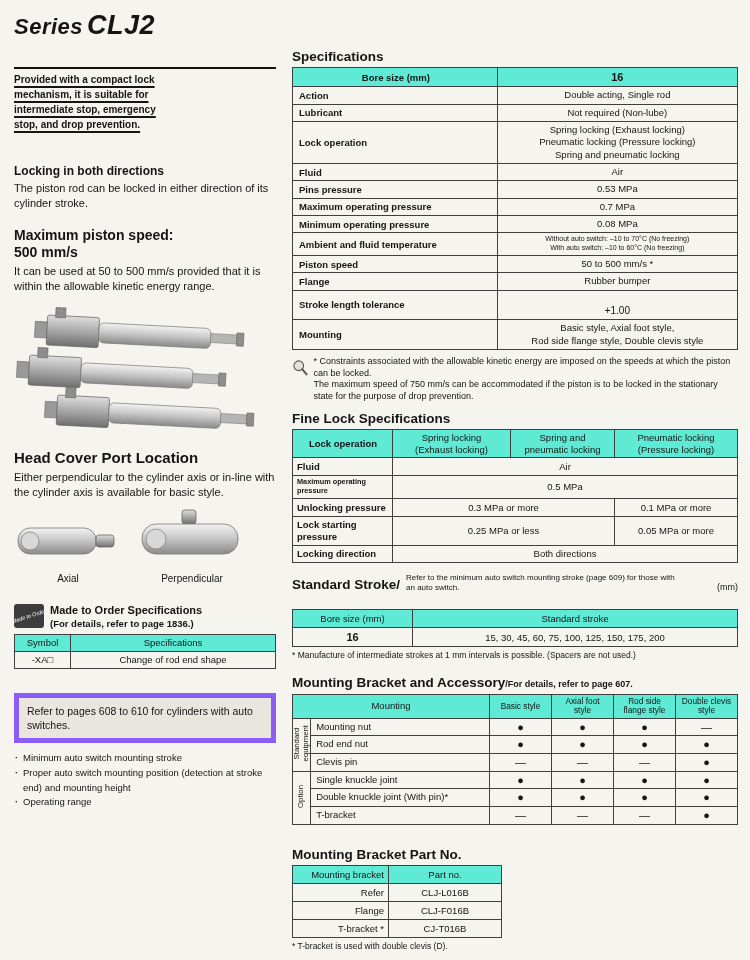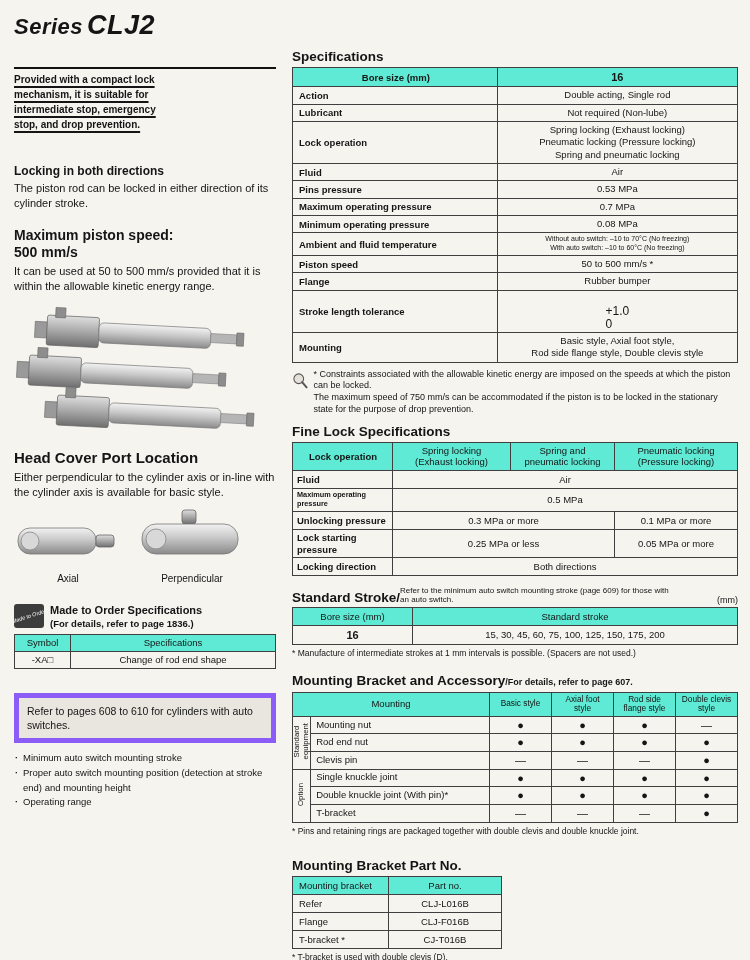--- a/index.html
+++ b/index.html
@@ -63,32 +63,32 @@
 
   
   h2.sec { font-size:13.5px; font-weight:bold; margin-bottom:3px; }
   .spec-table { font-size:9.5px; }
   .spec-table td { padding:2px 4px; }
   .spec-table .lbl { font-weight:bold; text-align:left; width:46%; padding-left:6px; }
   .spec-table .val { text-align:center; white-space:pre-line; line-height:1.3; }
   .spec-table .c { text-align:center; }
   .spec-table .bore-val { font-weight:bold; font-size:11px; }
   .spec-table .small { font-size:7px; line-height:1.25; }
-  .tol { display:inline-flex; flex-direction:column; line-height:1.05; font-size:12px; align-items:flex-start; }
+  .tol { display:inline-flex; line-height:1.05; font-size:10px; align-items:flex-start; }
 
   .spec-note { display:flex; gap:5px; margin-top:6px; margin-bottom:8px; }
   .spec-note .txt { font-size:9px; line-height:1.3; white-space:pre-line; }
 
   .fl-table { font-size:9.5px; }
   .fl-table td { padding:2.5px 3px; text-align:center; white-space:pre-line; line-height:1.2; }
   .fl-table .lbl { font-weight:bold; text-align:left; padding-left:4px; width:100px; white-space:normal; }
   .fl-table .lbl.tight { font-size:7.3px; }
   .fl-table .w1 { width:118px; } .fl-table .w2 { width:104px; }
 
-  .ss-head { display:flex; align-items:flex-end; margin-top:10px; margin-bottom:2px; }
+  .ss-head { display:flex; align-items:flex-end; gap:6px; margin-top:10px; margin-bottom:17px; }
   .ss-head .t { font-size:13.5px; font-weight:bold; white-space:nowrap; }
   .ss-head .n { font-size:8px; line-height:1.2; max-width:270px; }
   .ss-head .u { font-size:9px; margin-left:auto; white-space:nowrap; }
   .ss-table { font-size:9.5px; }
   .ss-table td { padding:3px 4px; text-align:center; }
   .ss-table .bore-col { width:120px; }
   .ss-table .bore16 { font-weight:bold; font-size:11px; }
   .foot-note { font-size:8.5px; margin-top:3px; line-height:1.25; }
 
   .mba-head { margin-top:12px; margin-bottom:3px; }
@@ -98,21 +98,21 @@
   .mba-table td { padding:2px 3px; text-align:center; white-space:pre-line; line-height:1.15; }
   .mba-table .glbl { width:17px; padding:0; }
   .vert { writing-mode:vertical-rl; transform:rotate(180deg); font-size:7.8px; line-height:1.1; white-space:pre-line; display:inline-block; }
   .mba-table .mlbl { text-align:left; padding-left:5px; white-space:normal; }
   .mba-table .stylecol { width:62px; font-size:8.3px; }
   .mba-table .dot { font-size:11px; }
 
   .pn-wrap { margin-top:22px; width:210px; }
   .pn-table { font-size:9.5px; }
   .pn-table td { padding:3px 4px; text-align:center; }
-  .pn-table .bk { text-align:left; padding-left:6px; width:96px; }
+  .pn-table .bk { text-align:right; padding-left:6px; width:96px; }
 </style>
 </head>
 <body>
 
 <div class="page">
 
   <div class="series-title">
     <span class="word">Series</span><span class="model">CLJ2</span>
   </div>
 
@@ -404,21 +404,20 @@
         </tr>
         <tr>
           <td class="mlbl">T-bracket</td>
           <td class="dot">—</td>
           <td class="dot">—</td>
           <td class="dot">—</td>
           <td class="dot">●</td>
         </tr>
       </tbody>
         </table>
-      <div class="foot-note">* Pins and retaining rings are packaged together with double clevis and double knuckle joint.</div>
 
       <div class="pn-wrap">
         <h2 class="sec" style="white-space:nowrap;">Mounting Bracket Part No.</h2>
         <table class="pn-table">
           <tbody>
               <tr class="hdr-bg">
             <td class="bk">Mounting bracket</td>
             <td>Part no.</td>
           </tr>
           <tr>

